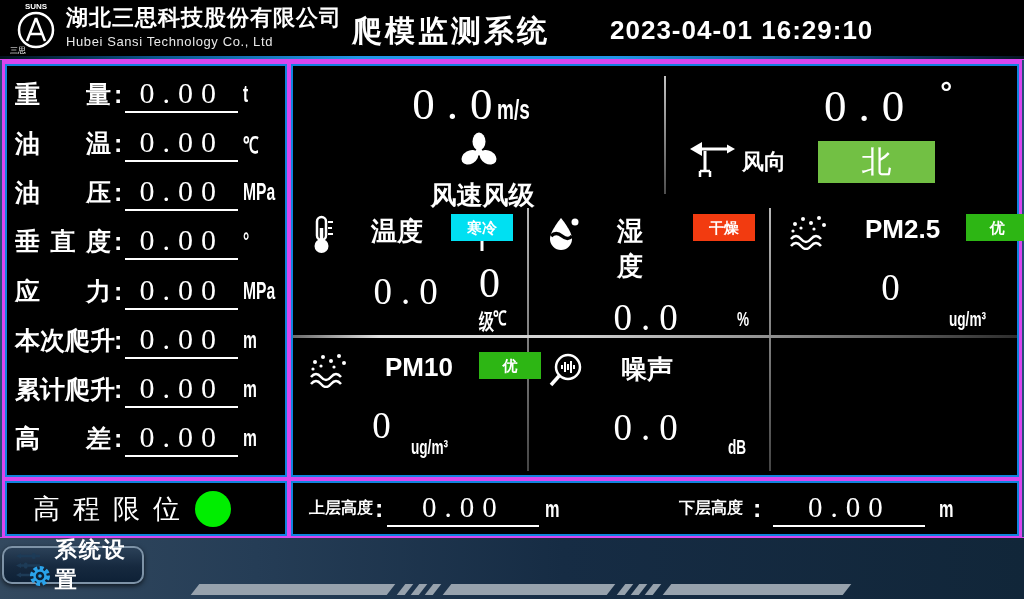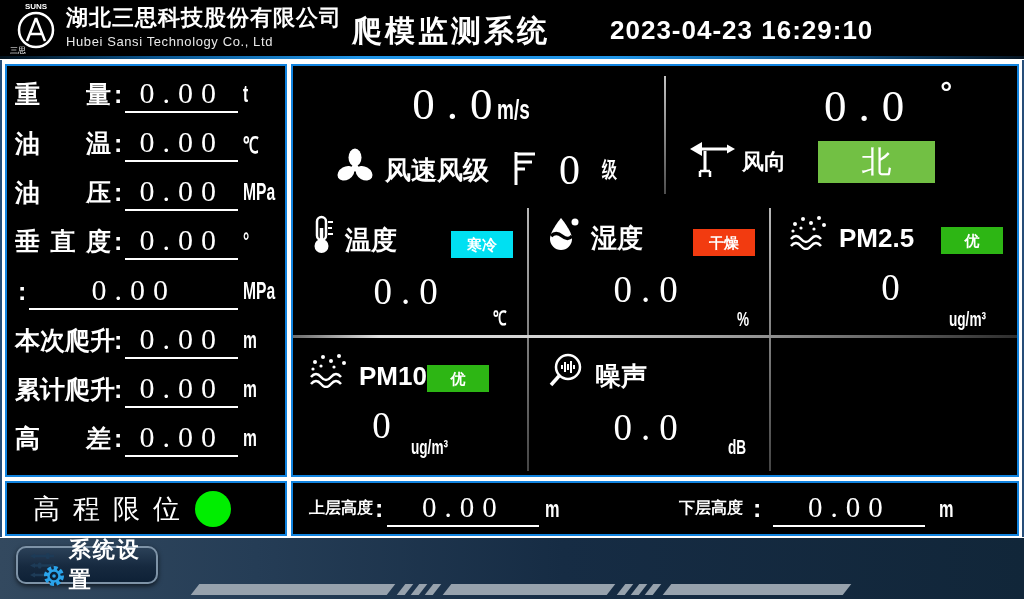--- a/index.html
+++ b/index.html
@@ -1,17 +1,17 @@
 <!DOCTYPE html>
 <html><head>
 <meta charset="utf-8">
 <style>
   html,body{margin:0;padding:0;background:#000;}
   body{width:1024px;height:599px;overflow:hidden;font-family:"Liberation Sans",sans-serif;}
-  .screen{position:relative;width:1024px;height:599px;background:#ffffff;}
+  .screen{position:relative;width:1024px;height:599px;background:#d946ef;}
 
   
   .header{position:absolute;left:0;top:0;width:1024px;height:56px;background:#000;}
   .logo{position:absolute;left:8px;top:1px;width:56px;height:55px;color:#fff;}
   .company{position:absolute;left:66px;top:5px;color:#fff;}
   .company-cn{font-size:22px;font-weight:bold;letter-spacing:1px;line-height:26px;}
   .company-en{font-size:13px;color:#e9e9e9;letter-spacing:.6px;line-height:17px;margin-top:2px;}
   .title{position:absolute;left:352px;top:11px;font-size:30px;font-weight:bold;color:#fff;letter-spacing:3px;}
   .datetime{position:absolute;left:610px;top:15px;font-size:26px;font-weight:bold;color:#fff;letter-spacing:1px;}
   .hdr-line{position:absolute;left:0;top:56px;width:1024px;height:3px;
@@ -39,21 +39,21 @@
   
   .elev-label{font-size:27px;font-weight:normal;color:#fff;letter-spacing:13px;}
   .elev-circle{width:36px;height:36px;border-radius:50%;margin-left:2px;}
 
   
   .wind-left{position:absolute;left:0;top:0;width:371px;height:134px;}
   .wind-right{position:absolute;left:373px;top:0;width:351px;height:134px;}
   .ws-line1{text-align:center;margin-top:12px;white-space:nowrap;}
   .big-val{font-family:"Liberation Serif",serif;font-size:45px;color:#fff;letter-spacing:12px;}
   .ws-unit{font-size:28px;font-weight:bold;color:#fff;margin-left:-8px;}
-  .ws-line2{display:flex;align-items:center;justify-content:center;margin-top:16px;}
+  .ws-line2{display:flex;align-items:center;justify-content:center;margin-top:0px;flex-direction:column;}
   .ws-label{font-size:26px;font-weight:bold;color:#fff;margin-left:8px;}
   .lvl-val{font-family:"Liberation Serif",serif;font-size:42px;color:#fff;margin-left:22px;}
   .lvl-unit{font-size:22px;font-weight:bold;color:#fff;margin-left:22px;}
   .wd-line1{position:absolute;left:158px;top:10px;white-space:nowrap;}
   .wd-deg{font-size:30px;font-weight:bold;color:#fff;margin-left:24px;vertical-align:18px;}
   .wd-line2{position:absolute;left:22px;top:72px;display:flex;align-items:center;}
   .wd-label{font-size:22px;font-weight:bold;color:#fff;margin-left:6px;}
   .north-btn{width:117px;height:42px;margin-left:32px;display:flex;align-items:center;justify-content:center;
     font-family:"Liberation Serif",serif;font-size:30px;color:#fff;}
 
@@ -64,21 +64,21 @@
   .hdiv{position:absolute;left:0;top:269px;width:724px;height:3px;
     background:linear-gradient(90deg,#6b6b6b 0%,#e2e2e2 12%,#cfcfcf 40%,#8a8a8a 68%,#2d2d2d 100%);}
 
   
   .cell{position:absolute;}
   .c1{left:0;top:136px;width:234px;height:131px;}
   .c2{left:238px;top:136px;width:238px;height:131px;}
   .c3{left:480px;top:136px;width:244px;height:131px;}
   .c4{left:0;top:274px;width:186px;height:133px;}
   .c5{left:238px;top:274px;width:238px;height:133px;}
-  .cell-head{display:flex;align-items:flex-end;padding:12px 8px 0 16px;}
+  .cell-head{display:flex;align-items:flex-start;padding:12px 8px 0 16px;gap:26px;}
   .cell-label{font-size:26px;font-weight:bold;color:#fff;margin-left:10px;}
   .badge{margin-left:auto;min-width:62px;height:27px;line-height:27px;text-align:center;
     font-size:15px;font-weight:bold;color:#fff;margin-right:6px;}
   .cell-value{text-align:center;font-family:"Liberation Serif",serif;font-size:37px;color:#fff;letter-spacing:9px;margin-top:12px;}
   .cell-unit{position:absolute;right:14px;font-size:20px;font-weight:bold;color:#fff;}
   .c1 .cell-unit,.c2 .cell-unit,.c3 .cell-unit{bottom:2px;}
   .c4 .cell-unit,.c5 .cell-unit{bottom:14px;}
 
   
   .hgroup{position:absolute;top:0;height:51px;display:flex;align-items:center;}
@@ -90,21 +90,21 @@
   .hunit{font-size:24px;font-weight:bold;color:#fff;}
 
   
   .footer{position:absolute;left:0;top:538px;width:1024px;height:61px;
     background:linear-gradient(90deg,#33495f 0%,#253d56 25%,#162c44 55%,#112639 100%);}
   .stripes{position:absolute;left:195px;bottom:4px;width:660px;height:11px;}
   .sbar{position:absolute;top:0;height:11px;background:#97a2ad;transform:skewX(-38deg);}
   .sb1{left:0;width:196px;} .ss1{left:206px;width:8px;} .ss2{left:220px;width:8px;} .ss3{left:234px;width:8px;}
   .sb2{left:252px;width:164px;} .ss4{left:426px;width:8px;} .ss5{left:440px;width:8px;} .ss6{left:454px;width:8px;}
   .sb3{left:472px;width:180px;}
-  .settings-btn{position:absolute;left:16px;top:8px;width:142px;height:38px;border:2px solid #7e93a7;border-radius:10px;
+  .settings-btn{position:absolute;left:2px;top:8px;width:142px;height:38px;border:2px solid #7e93a7;border-radius:10px;
     background:linear-gradient(180deg,#2b4158 0%,#16293f 55%,#0e2136 100%);box-sizing:border-box;
     display:flex;align-items:center;padding-left:8px;box-shadow:0 2px 5px rgba(0,0,0,.65);cursor:pointer;}
   .sliders-wrap{position:relative;width:34px;height:37px;}
   .sliders-box{width:34px;height:37px;border-radius:7px;background:linear-gradient(180deg,#ffffff,#d9dde1);}
   .gear{position:absolute;right:-9px;bottom:-8px;}
   .settings-label{margin-left:12px;font-size:22px;font-weight:bold;color:#fff;letter-spacing:2px;}
 </style>
 </head>
 <body>
 
@@ -117,21 +117,21 @@
         <circle cx="28" cy="29" r="17" fill="none" stroke="#fff" stroke-width="2.5"></circle>
         <path d="M28 17 L19 40 M28 17 L37 40 M22 33 L34 33" fill="none" stroke="#fff" stroke-width="2.5"></path>
         <text x="10" y="52" text-anchor="middle" font-size="8" fill="#fff">三思</text>
       </svg>
     </div>
     <div class="company">
       <div class="company-cn">湖北三思科技股份有限公司</div>
       <div class="company-en">Hubei Sansi Technology Co., Ltd</div>
     </div>
     <div class="title">爬模监测系统</div>
-    <div class="datetime">2023-04-23 16:29:10</div>
+    <div class="datetime">2023-04-01 16:29:10</div>
   </div>
   <div class="hdr-line"></div>
   <div class="edge-l"></div>
   <div class="edge-r"></div>
 
   <div class="panel left-main">
     <div class="mrow">
       <span class="mlabel">重 量</span>
         <span class="mcolon">:</span>
       <span class="mline"><span class="mvalue">0.00</span></span>
@@ -149,20 +149,21 @@
       <span class="mline"><span class="mvalue">0.00</span></span>
       <span class="munit"><span class="cond">MPa</span></span>
     </div>
     <div class="mrow">
       <span class="mlabel">垂直度</span>
         <span class="mcolon">:</span>
       <span class="mline"><span class="mvalue">0.00</span></span>
       <span class="munit"><span class="cond">°</span></span>
     </div>
     <div class="mrow">
+      <span class="mlabel">应 力</span>
         <span class="mcolon">:</span>
       <span class="mline"><span class="mvalue">0.00</span></span>
       <span class="munit"><span class="cond">MPa</span></span>
     </div>
     <div class="mrow">
       <span class="mlabel">本次爬升</span>
         <span class="mcolon">:</span>
       <span class="mline"><span class="mvalue">0.00</span></span>
       <span class="munit"><span class="cond">m</span></span>
     </div>

